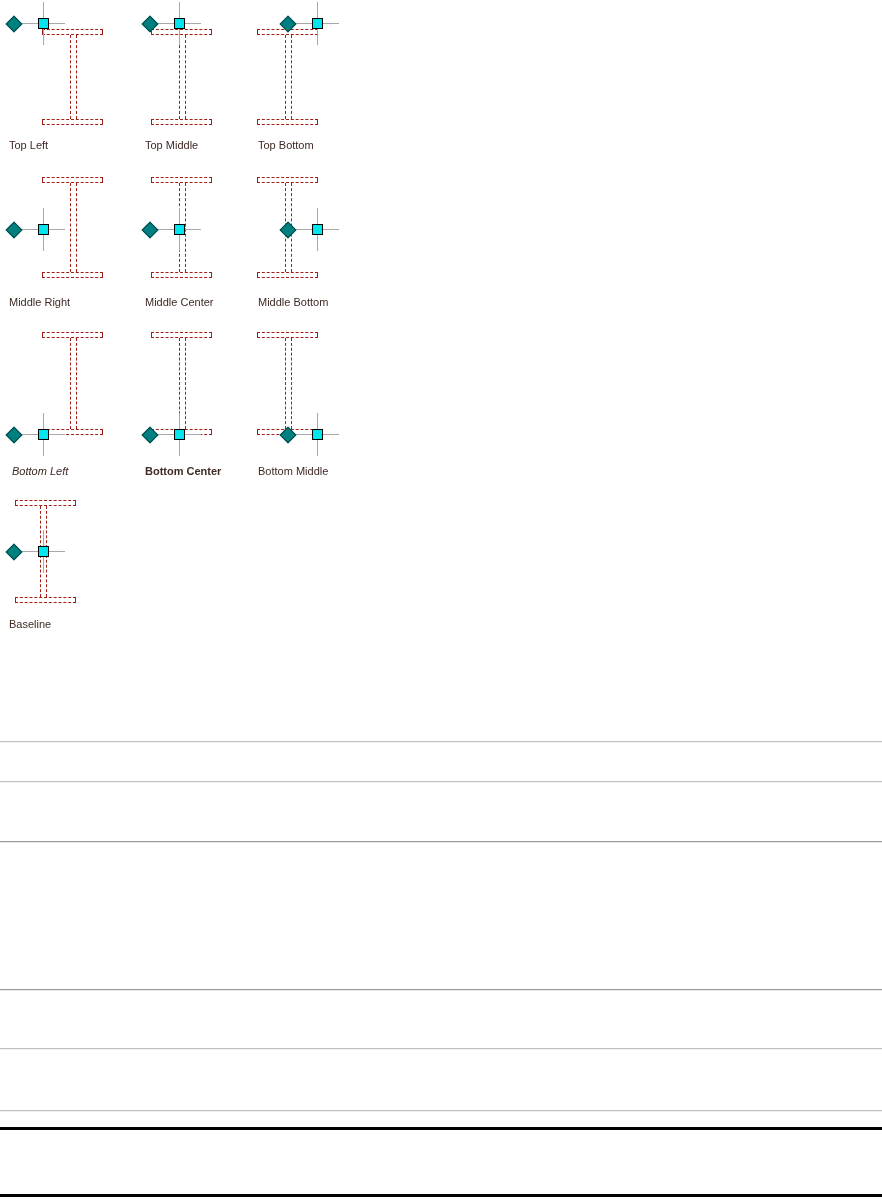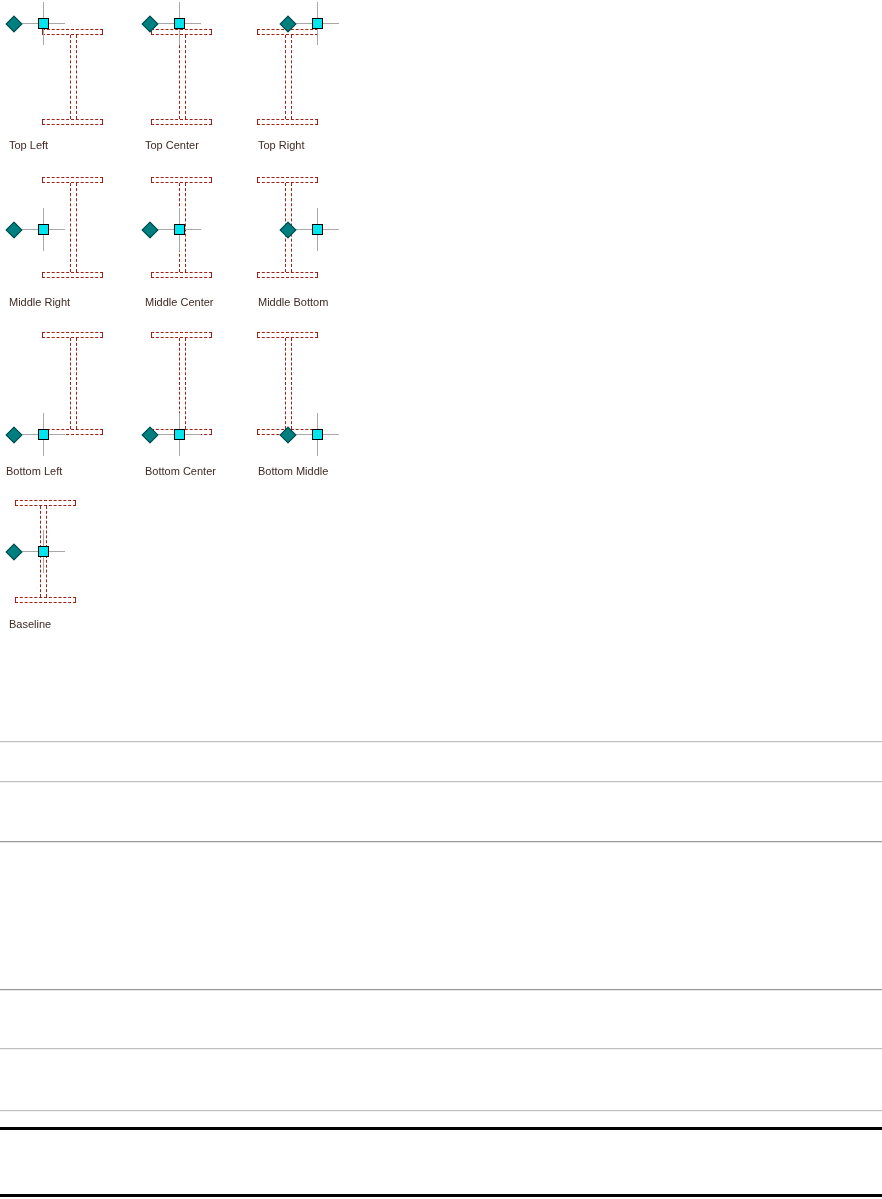--- a/index.html
+++ b/index.html
@@ -103,31 +103,31 @@
         <div class="diag-label" style="left: 9px; top: 139px;">Top Left</div>
       </div>
       <div class="abs" style="left: 0px; top: 0px;">
         <div class="cell-bar" style="left: 151px; top: 29px; width: 61px;"></div>
         <div class="cell-stem" style="left: 179px; top: 35px; height: 84px;"></div>
         <div class="cell-bar" style="left: 151px; top: 119px; width: 61px;"></div>
         <div class="cross-h" style="left: 157px; top: 23px;"></div>
         <div class="cross-v" style="left: 179px; top: 2px;"></div>
         <div class="diamond" style="left: 144px; top: 18px;"></div>
         <div class="square" style="left: 174px; top: 18px;"></div>
-        <div class="diag-label" style="left: 145px; top: 139px;">Top Center</div>
+        <div class="diag-label" style="left: 145px; top: 139px;">Top Middle</div>
       </div>
       <div class="abs" style="left: 0px; top: 0px;">
         <div class="cell-bar" style="left: 257px; top: 29px; width: 61px;"></div>
         <div class="cell-stem" style="left: 285px; top: 35px; height: 84px;"></div>
         <div class="cell-bar" style="left: 257px; top: 119px; width: 61px;"></div>
         <div class="cross-h" style="left: 295px; top: 23px;"></div>
         <div class="cross-v" style="left: 317px; top: 2px;"></div>
         <div class="diamond" style="left: 282px; top: 18px;"></div>
         <div class="square" style="left: 312px; top: 18px;"></div>
-        <div class="diag-label" style="left: 258px; top: 139px;">Top Right</div>
+        <div class="diag-label" style="left: 258px; top: 139px;">Top Bottom</div>
       </div>
       <div class="abs" style="left: 0px; top: 0px;">
         <div class="cell-bar" style="left: 42px; top: 177px; width: 61px;"></div>
         <div class="cell-stem" style="left: 70px; top: 183px; height: 89px;"></div>
         <div class="cell-bar" style="left: 42px; top: 272px; width: 61px;"></div>
         <div class="cross-h" style="left: 21px; top: 229px;"></div>
         <div class="cross-v" style="left: 43px; top: 208px;"></div>
         <div class="diamond" style="left: 8px; top: 224px;"></div>
         <div class="square" style="left: 38px; top: 224px;"></div>
         <div class="diag-label" style="left: 9px; top: 296px;">Middle Right</div>
@@ -153,31 +153,31 @@
         <div class="diag-label" style="left: 258px; top: 296px;">Middle Bottom</div>
       </div>
       <div class="abs" style="left: 0px; top: 0px;">
         <div class="cell-bar" style="left: 42px; top: 332px; width: 61px;"></div>
         <div class="cell-stem" style="left: 70px; top: 338px; height: 91px;"></div>
         <div class="cell-bar" style="left: 42px; top: 429px; width: 61px;"></div>
         <div class="cross-h" style="left: 21px; top: 434px;"></div>
         <div class="cross-v" style="left: 43px; top: 413px;"></div>
         <div class="diamond" style="left: 8px; top: 429px;"></div>
         <div class="square" style="left: 38px; top: 429px;"></div>
-        <div class="diag-label" style="left: 6px; top: 465px;">Bottom Left</div>
+        <div class="diag-label" style="left: 12px; top: 465px; font-style: italic;">Bottom Left</div>
       </div>
       <div class="abs" style="left: 0px; top: 0px;">
         <div class="cell-bar" style="left: 151px; top: 332px; width: 61px;"></div>
         <div class="cell-stem" style="left: 179px; top: 338px; height: 91px;"></div>
         <div class="cell-bar" style="left: 151px; top: 429px; width: 61px;"></div>
         <div class="cross-h" style="left: 157px; top: 434px;"></div>
         <div class="cross-v" style="left: 179px; top: 413px;"></div>
         <div class="diamond" style="left: 144px; top: 429px;"></div>
         <div class="square" style="left: 174px; top: 429px;"></div>
-        <div class="diag-label" style="left: 145px; top: 465px;">Bottom Center</div>
+        <div class="diag-label" style="left: 145px; top: 465px; font-weight: bold;">Bottom Center</div>
       </div>
       <div class="abs" style="left: 0px; top: 0px;">
         <div class="cell-bar" style="left: 257px; top: 332px; width: 61px;"></div>
         <div class="cell-stem" style="left: 285px; top: 338px; height: 91px;"></div>
         <div class="cell-bar" style="left: 257px; top: 429px; width: 61px;"></div>
         <div class="cross-h" style="left: 295px; top: 434px;"></div>
         <div class="cross-v" style="left: 317px; top: 413px;"></div>
         <div class="diamond" style="left: 282px; top: 429px;"></div>
         <div class="square" style="left: 312px; top: 429px;"></div>
         <div class="diag-label" style="left: 258px; top: 465px;">Bottom Middle</div>

